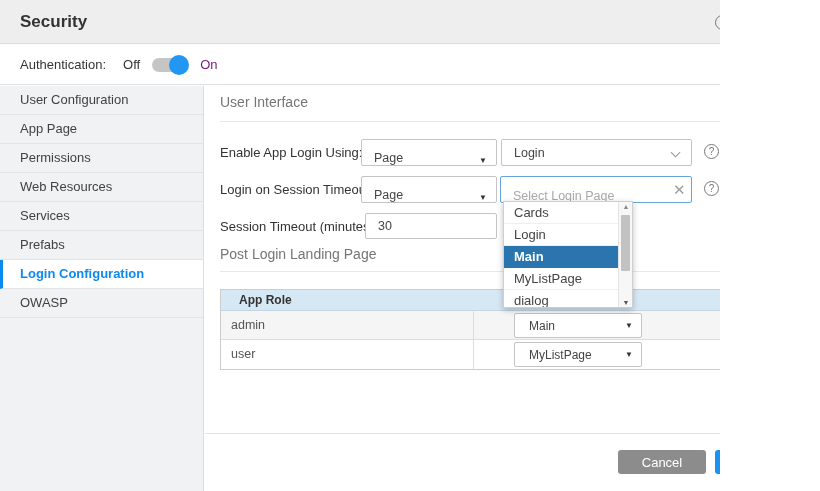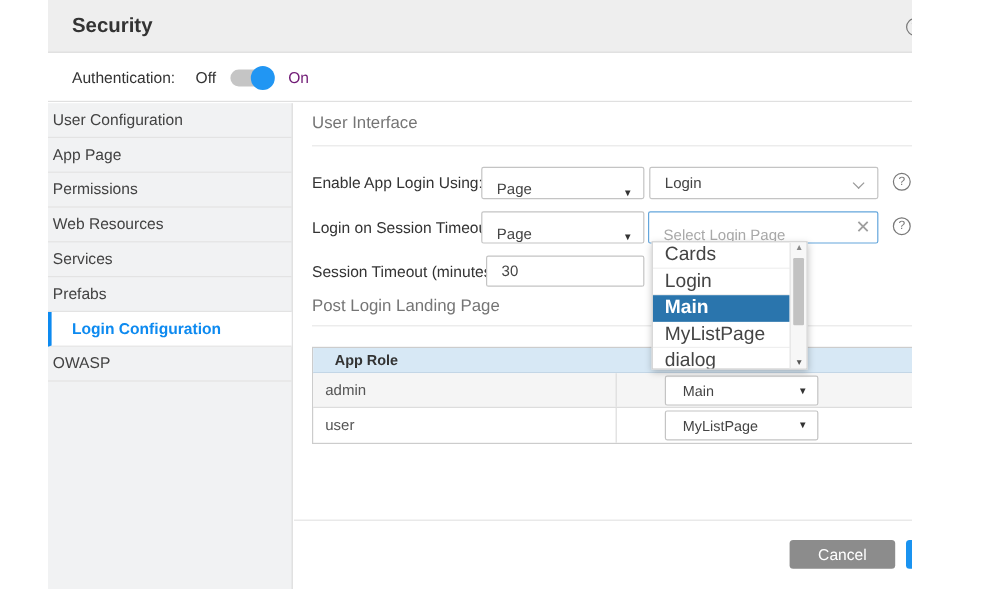--- a/index.html
+++ b/index.html
@@ -1,37 +1,37 @@
 <!DOCTYPE html>
 <html><head>
 <meta charset="utf-8">
 <style>
   * { margin:0; padding:0; box-sizing:border-box; }
   body { font-family:"Liberation Sans", sans-serif; background:#fff; }
-  .app { position:relative; width:720px; height:491px; background:#fff; overflow:hidden; font-family:"Liberation Sans", sans-serif;margin-left:40px; }
+  .app { position:relative; width:720px; height:491px; background:#fff; overflow:hidden; font-family:"Liberation Sans", sans-serif; }
 
   
   .win-header { position:absolute; left:0; top:0; width:820px; height:44px; background:#eeeeee; border-bottom:1px solid #dcdcdc; display:flex; align-items:center; }
   .win-title { margin-left:20px; font-size:17px; font-weight:700; color:#333; }
   .win-right { position:absolute; right:16px; top:0; height:44px; display:flex; align-items:center; gap:10px; }
   .q-icon { width:15px; height:15px; border:1.4px solid #777; border-radius:50%; color:#777; font-size:10px; line-height:13px; text-align:center; display:inline-block; }
   .help-text { font-size:13px; color:#555; }
   .close-x { font-size:19px; color:#555; margin-left:8px; cursor:default; line-height:19px; }
 
   
   .auth-bar { position:absolute; left:0; top:45px; width:820px; height:40px; background:#fff; border-bottom:1px solid #e0e0e0; display:flex; align-items:center; }
   .auth-label { margin-left:20px; font-size:13px; color:#333; }
   .auth-off { margin-left:17px; font-size:13px; color:#333; }
   .toggle { position:relative; width:34px; height:14px; background:#c5c5c5; border-radius:7px; margin:0 14px 0 12px; }
   .toggle .knob { position:absolute; right:-3px; top:-3px; width:20px; height:20px; border-radius:50%; background:#2196f3; }
   .auth-on { font-size:13px; color:#701a75; }
 
   
   .sidebar { position:absolute; left:0; top:86px; width:204px; height:405px; background:#f1f2f3; border-right:1px solid #ddd; }
-  .side-item { height:29px; line-height:28px; padding-left:4px; font-size:13px; color:#424242; border-bottom:1px solid #e3e3e3; cursor:default; }
+  .side-item { height:29px; line-height:28px; padding-left:20px; font-size:13px; color:#424242; border-bottom:1px solid #e3e3e3; cursor:default; }
   .side-item.active { background:#fff; border-left:3px solid #0d8af0; padding-left:17px; color:#0d8af0; font-weight:700; }
 
   
   .main { position:absolute; left:205px; top:86px; width:615px; height:405px; background:#fff; }
   .section-title { position:absolute; left:15px; font-size:14px; color:#757575; }
   .divider { position:absolute; left:15px; right:13px; height:1px; background:#e8e8e8; }
 
   .form-label { position:absolute; left:15px; font-size:13px; color:#333; line-height:27px; }
   .sel { position:absolute; height:27px; border:1px solid #c4c4c4; border-radius:2px; background:#fff; display:flex; align-items:flex-end; font-size:12.5px; color:#444; }
   .sel .sel-text { margin-left:12px; }
@@ -56,21 +56,21 @@
   .t-sel .sel-text { margin-left:14px; }
   .t-sel .caret { position:absolute; right:8px; font-size:8px; color:#333; }
 
   
   .btn { position:absolute; top:364px; height:24px; border:none; border-radius:3px; color:#fff; font-size:13px; font-family:"Liberation Sans", sans-serif; cursor:pointer; }
   .btn-cancel { left:413px; width:88px; background:#8c8c8c; }
   .btn-save { left:510px; width:87px; background:#1a93f0; }
 
   
   .dropdown { position:absolute; left:503px; top:201px; width:130px; height:107px; background:#fff; border:1px solid #cfcfcf; box-shadow:0 2px 6px rgba(0,0,0,0.25); overflow:hidden; z-index:20; }
-  .dd-item { height:22px; line-height:21px; padding-left:10px; font-size:16px; color:#444; border-bottom:1px solid #efefef; width:115px; }
+  .dd-item { height:22px; line-height:21px; padding-left:10px; font-size:13px; color:#444; border-bottom:1px solid #efefef; width:115px; }
   .dd-item.selected { background:#2a75ad; color:#fff; font-weight:700; border-bottom:1px solid #2a75ad; }
   .dd-scroll { position:absolute; right:0; top:0; width:14px; height:105px; background:#f7f7f7; border-left:1px solid #e4e4e4; }
   .dd-up { position:absolute; top:1px; left:0; width:14px; text-align:center; font-size:7px; color:#888; }
   .dd-down { position:absolute; bottom:1px; left:0; width:14px; text-align:center; font-size:7px; color:#555; }
   .dd-thumb { position:absolute; left:2px; top:13px; width:9px; height:56px; background:#c2c2c2; border-radius:1px; }
 </style>
 </head>
 <body>
 
 <div class="app">

